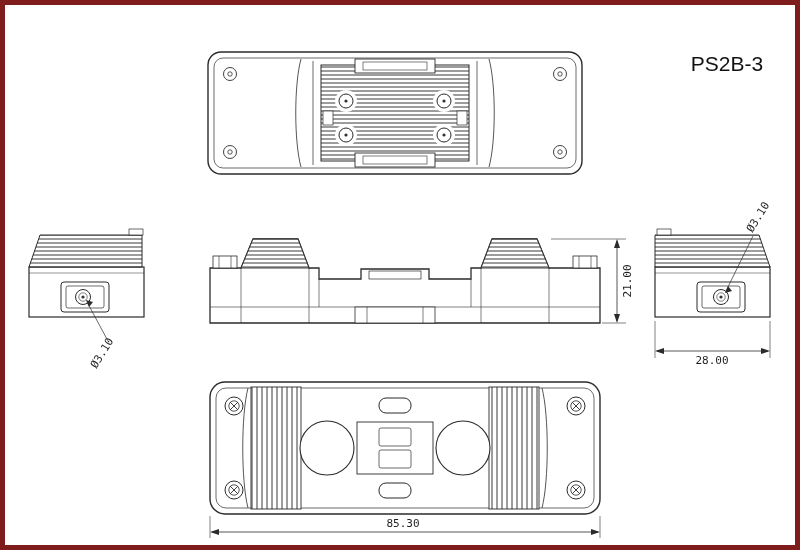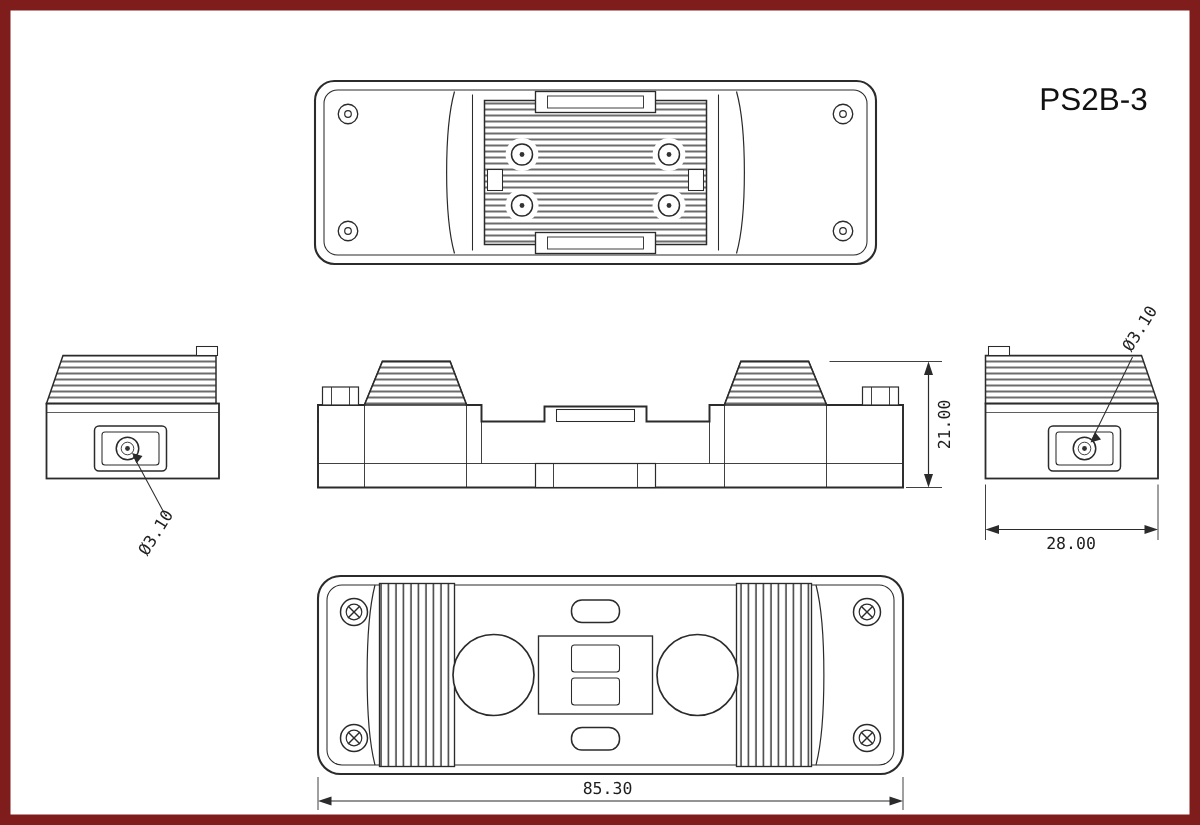--- a/index.html
+++ b/index.html
@@ -1,18 +1,18 @@
 <!DOCTYPE html>
 <html><head>
 <meta charset="utf-8">
 <style>
   html,body{margin:0;padding:0;background:#ffffff;}
   .page{
     width:800px;height:550px;background:#ffffff;
-    border:7px solid #7f1d1d;box-sizing:border-box;
+    border:5px solid #7f1d1d;box-sizing:border-box;
     position:relative;overflow:hidden;
     font-family:"Liberation Sans",sans-serif;
   }
   svg{display:block;}
   .title-text{font-family:"Liberation Sans",sans-serif;font-size:21px;fill:#111111;}
   .dim-text{font-family:"DejaVu Sans Mono",monospace;font-size:11px;fill:#1f1f1f;}
   .outline{fill:#ffffff;stroke:#2b2b2b;}
   .thin{fill:none;stroke:#2b2b2b;}
   .arrow{fill:#2b2b2b;stroke:none;}
 </style>

